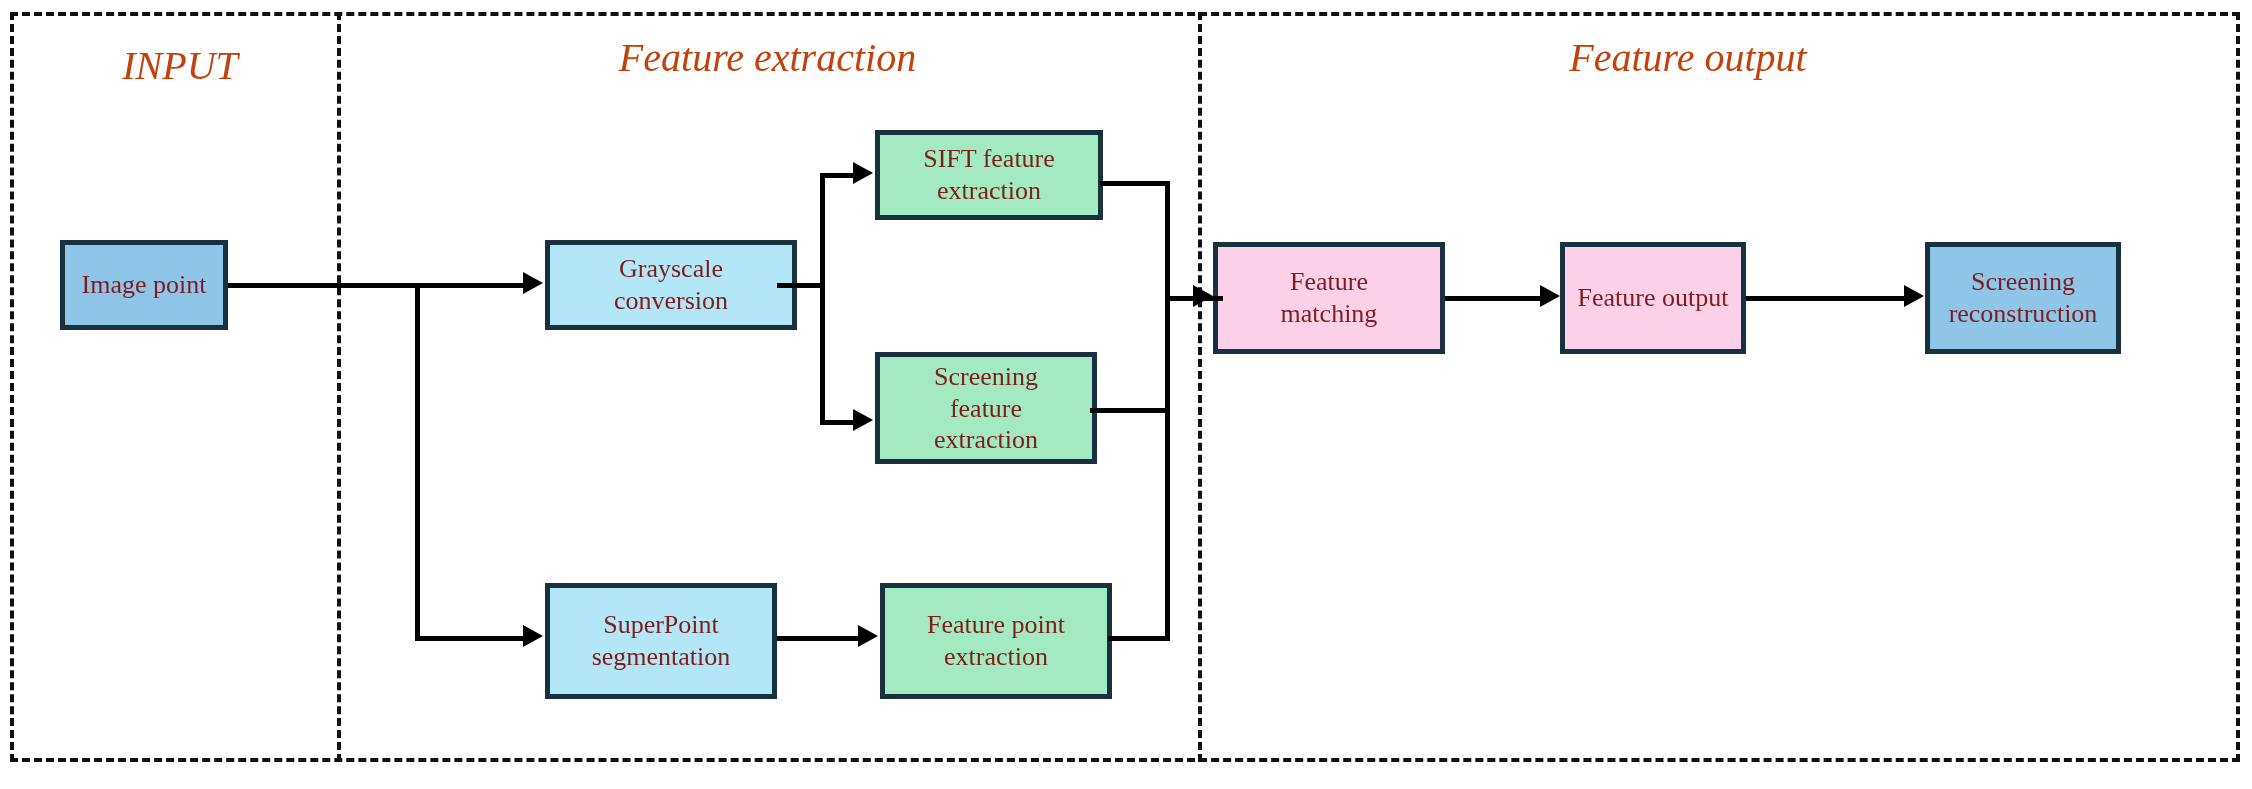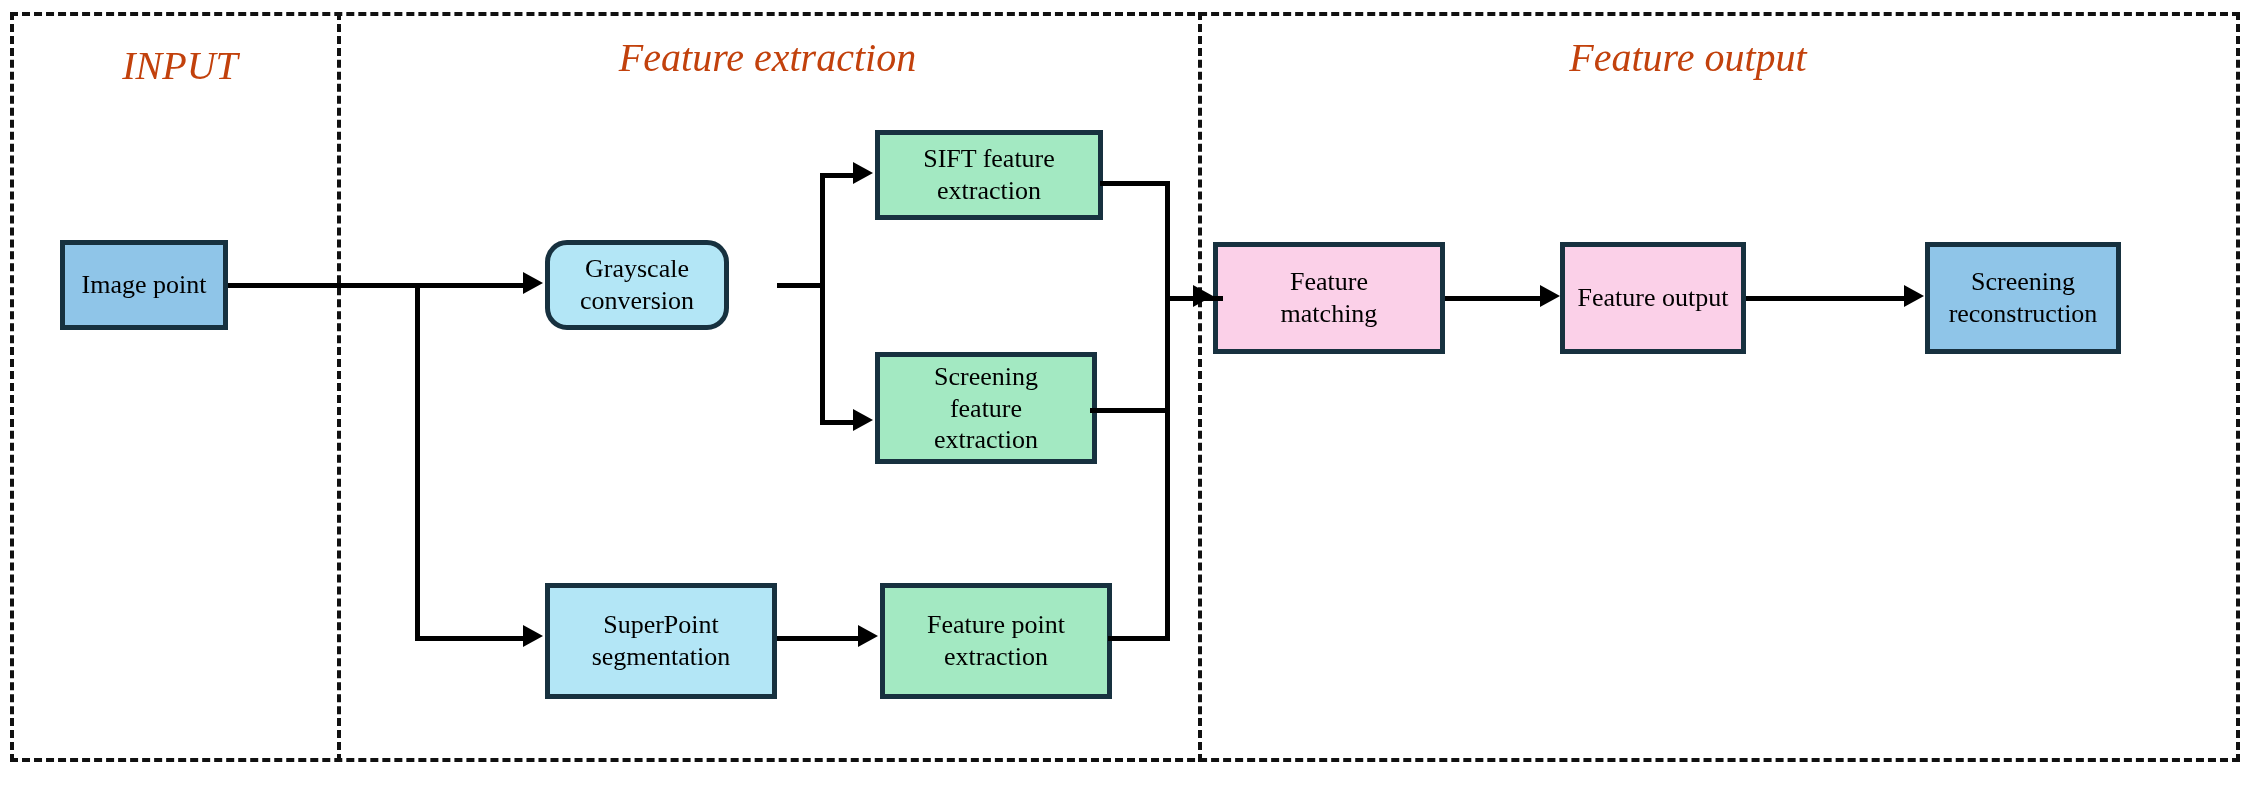--- a/index.html
+++ b/index.html
@@ -49,33 +49,33 @@
   
   .node {
     position: absolute;
     box-sizing: border-box;
     border: 5px solid #17313f;
     display: flex;
     align-items: center;
     justify-content: center;
     text-align: center;
     font-size: 26px;
-    color: #000000;
+    color: #7f1d1d;
     line-height: 1.22;
     padding: 2px 4px;
   }
   .node span { display: block; width: 100%; }
 
   .c-blue-dark  { background: #8fc5e8; }
   .c-blue-light { background: #b3e6f6; }
   .c-green      { background: #a3e9c2; }
   .c-pink       { background: #fbd0e8; }
 
   #node-image-input      { left: 60px;   top: 240px; width: 168px; height: 90px; }
-  #node-grayscale        { left: 545px;  top: 240px; width: 184px; height: 90px; border-radius: 22px; }
+  #node-grayscale        { left: 545px;  top: 240px; width: 252px; height: 90px; }
   #node-sift             { left: 875px;  top: 130px; width: 228px; height: 90px; }
   #node-superpoint       { left: 875px;  top: 352px; width: 222px; height: 112px;
                             align-items: flex-start; padding-top: 4px; }
   #node-foreground       { left: 545px;  top: 583px; width: 232px; height: 116px; }
   #node-filtering        { left: 880px;  top: 583px; width: 232px; height: 116px; }
   #node-feature-matching { left: 1213px; top: 242px; width: 232px; height: 112px; }
   #node-feature-fusion   { left: 1560px; top: 242px; width: 186px; height: 112px; }
   #node-screening        { left: 1925px; top: 242px; width: 196px; height: 112px; }
 
   

